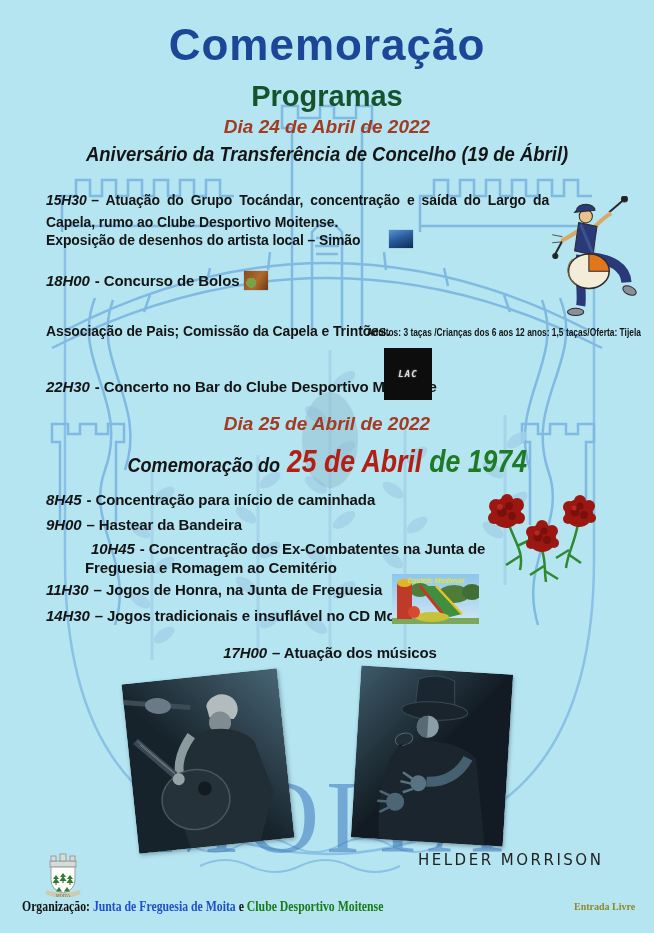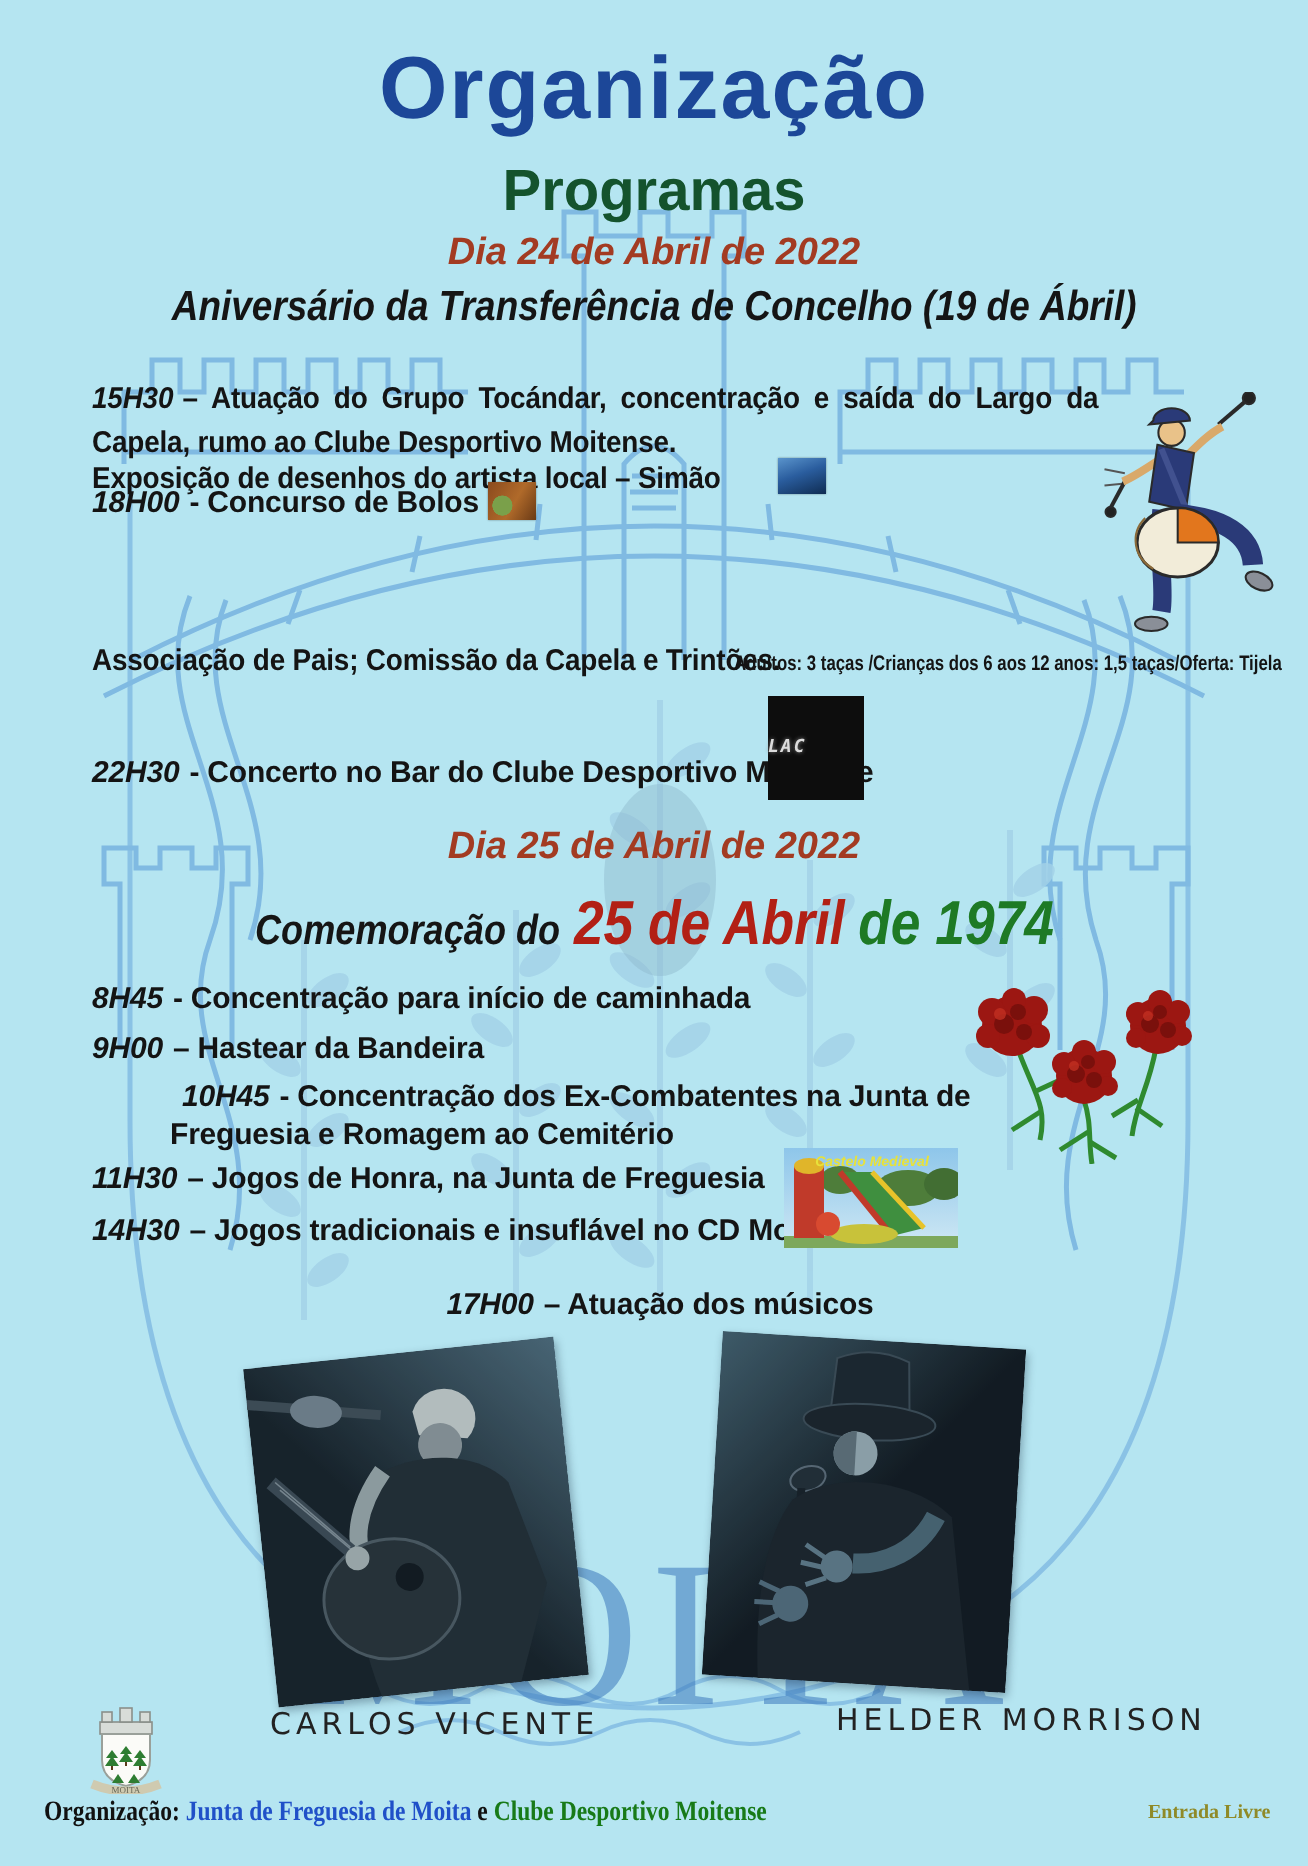--- a/index.html
+++ b/index.html
@@ -23,21 +23,21 @@
   .wide{word-spacing:3.5px;}
   .note{font:bold 10.5px "Liberation Sans",sans-serif;color:#141414;white-space:nowrap;transform:scaleX(.8);transform-origin:0 50%;}
   .comem{top:444px;white-space:nowrap;}
   .comem .inner{display:inline-block;transform:scaleX(.86);transform-origin:center;}
   .comem .p{font:bold italic 21px "Liberation Sans",sans-serif;color:#151515;margin-right:8px;}
   .comem .r{font:bold italic 31px "Liberation Sans",sans-serif;color:#b22015;}
   .comem .g{font:bold italic 31px "Liberation Sans",sans-serif;color:#1e7a25;margin-left:8px;}
   .mini{display:inline-block;vertical-align:middle;margin-left:5px;box-shadow:0 0 1px rgba(0,0,0,.4);}
   .simao{width:24px;height:18px;background:linear-gradient(160deg,#5a94cc 0%,#2a5d9e 45%,#0f2c52 100%);margin-top:-4px;}
   .bolos{width:24px;height:19px;background:radial-gradient(circle at 30% 62%,#7aa04a 0 24%,rgba(0,0,0,0) 25%),linear-gradient(120deg,#8a4a1e 0%,#b06a2a 55%,#6a3a16 100%);margin-top:-4px;}
-  .bandlogo{left:384px;top:348px;width:48px;height:52px;background:#0d0d0d;display:flex;align-items:center;justify-content:flex-start;}
+  .bandlogo{left:384px;top:348px;width:48px;height:52px;background:#0d0d0d;display:flex;align-items:center;justify-content:center;}
   .bandlogo span{font:bold italic 9px "DejaVu Sans Mono",monospace;color:#dcdcdc;letter-spacing:1px;text-shadow:0 0 2px #888;}
   .photo{overflow:hidden;box-shadow:1px 2px 4px rgba(20,40,60,.35);}
   .p1{left:130px;top:676px;width:156px;height:170px;transform:rotate(-6deg);}
   .p2{left:356px;top:670px;width:152px;height:172px;transform:rotate(3.5deg);}
   .mlabel{font:500 15px "DejaVu Sans",sans-serif;color:#222;letter-spacing:2.5px;white-space:nowrap;}
   .footer{left:22px;top:899px;font:bold 14px "Liberation Serif",serif;white-space:nowrap;transform:scaleX(.84);transform-origin:0 50%;}
   .footer .k{color:#111;}
   .footer .b{color:#2050c8;}
   .footer .e{color:#111;font-weight:bold;}
   .footer .gg{color:#187a18;}
@@ -112,35 +112,35 @@
       <ellipse cx="164" cy="635" rx="12" ry="6" transform="rotate(-35 164 635)"></ellipse>
       <ellipse cx="517" cy="440" rx="12" ry="6" transform="rotate(-35 517 440)"></ellipse>
       <ellipse cx="493" cy="470" rx="12" ry="6" transform="rotate(35 493 470)"></ellipse>
       <ellipse cx="517" cy="500" rx="12" ry="6" transform="rotate(-35 517 500)"></ellipse>
       <ellipse cx="493" cy="530" rx="12" ry="6" transform="rotate(35 493 530)"></ellipse>
     </g>
     <ellipse cx="330" cy="440" rx="28" ry="48" fill="#8fb8cc" opacity="0.45"></ellipse>
     <text x="327" y="852" text-anchor="middle" font-family="Liberation Serif, serif" font-size="104" letter-spacing="6" fill="#3b78bc" fill-opacity="0.55">MOITA</text>
   </svg>
 
-  <div class="abs center title z1">Organização</div>
+  <div class="abs center title z1">Comemoração</div>
   <div class="abs center subtitle z1">Programas</div>
   <div class="abs center dateline d1date z1">Dia 24 de Abril de 2022</div>
   <div class="abs center h1 z1"><span class="sq">Aniversário da Transferência de Concelho (19 de Ábril)</span></div>
 
   <div class="abs sched z1" style="left:46px;top:191px;">
     <span class="sqx wide"><span class="t">15H30</span><span>– Atuação do Grupo Tocándar, concentração e saída do Largo da</span></span>
   </div>
   <div class="abs sched z1" style="left:46px;top:213px;">
     <span class="sqx">Capela, rumo ao Clube Desportivo Moitense.</span>
   </div>
   <div class="abs sched z1" style="left:46px;top:231px;">
     <span class="sqx">Exposição de desenhos do artista local – Simão</span><span class="mini simao"></span>
   </div>
-  <div class="abs sched z1" style="left:46px;top:243px;text-align:right;">
+  <div class="abs sched z1" style="left:46px;top:272px;text-align:right;">
     <span class="t">18H00</span><span>- Concurso de Bolos</span><span class="mini bolos"></span>
   </div>
   <div class="abs sched z1" style="left:46px;top:322px;">
     <span class="sqx">Associação de Pais; Comissão da Capela e Trintões.</span>
   </div>
   <div class="abs note z1" style="left:367px;top:326px;">Adultos: 3 taças /Crianças dos 6 aos 12 anos: 1,5 taças/Oferta: Tijela</div>
   <div class="abs sched z1" style="left:46px;top:378px;">
     <span class="t">22H30</span><span>- Concerto no Bar do Clube Desportivo Moitense</span>
   </div>
   <div class="abs bandlogo z1">
@@ -319,21 +319,20 @@
       <path d="M40,82 C60,66 100,68 120,86 L134,172 L28,172 C24,130 28,100 40,82 Z" fill="#151a1f"></path>
       <path d="M112,86 C104,104 88,112 72,112" stroke="#46606c" stroke-width="10" fill="none"></path>
       <circle cx="64" cy="114" r="8" fill="#5d7582"></circle>
       <path d="M58,110 l-10,-6 M58,115 l-12,-2 M59,120 l-10,4" stroke="#5d7582" stroke-width="2.5" fill="none"></path>
       <circle cx="42" cy="134" r="9" fill="#4f6674"></circle>
       <path d="M36,128 l-10,-4 M35,134 l-11,0 M36,140 l-9,5" stroke="#4f6674" stroke-width="2.5" fill="none"></path>
       <rect width="152" height="172" fill="#3d6a85" opacity="0.14"></rect>
     </svg>
   </div>
 
-  <div class="abs mlabel z2" style="left:135px;top:853px;">CARLOS VICENTE</div>
   <div class="abs mlabel z2" style="left:418px;top:851px;">HELDER MORRISON</div>
 
   <div class="abs z1" style="left:37px;top:847px;">
     <svg width="52" height="50" viewBox="0 0 50 50">
       <rect x="12" y="14" width="26" height="6" fill="#d8dcd8" stroke="#8a8f8a" stroke-width="0.8"></rect>
       <rect x="13" y="9" width="5" height="5" fill="#d8dcd8" stroke="#8a8f8a" stroke-width="0.8"></rect>
       <rect x="22" y="7" width="6" height="7" fill="#d8dcd8" stroke="#8a8f8a" stroke-width="0.8"></rect>
       <rect x="32" y="9" width="5" height="5" fill="#d8dcd8" stroke="#8a8f8a" stroke-width="0.8"></rect>
       <path d="M13,20 h24 v13 q0,10 -12,13 q-12,-3 -12,-13 Z" fill="#fbfbf8" stroke="#9aa09a"></path>
       <g fill="#2e7d32">

